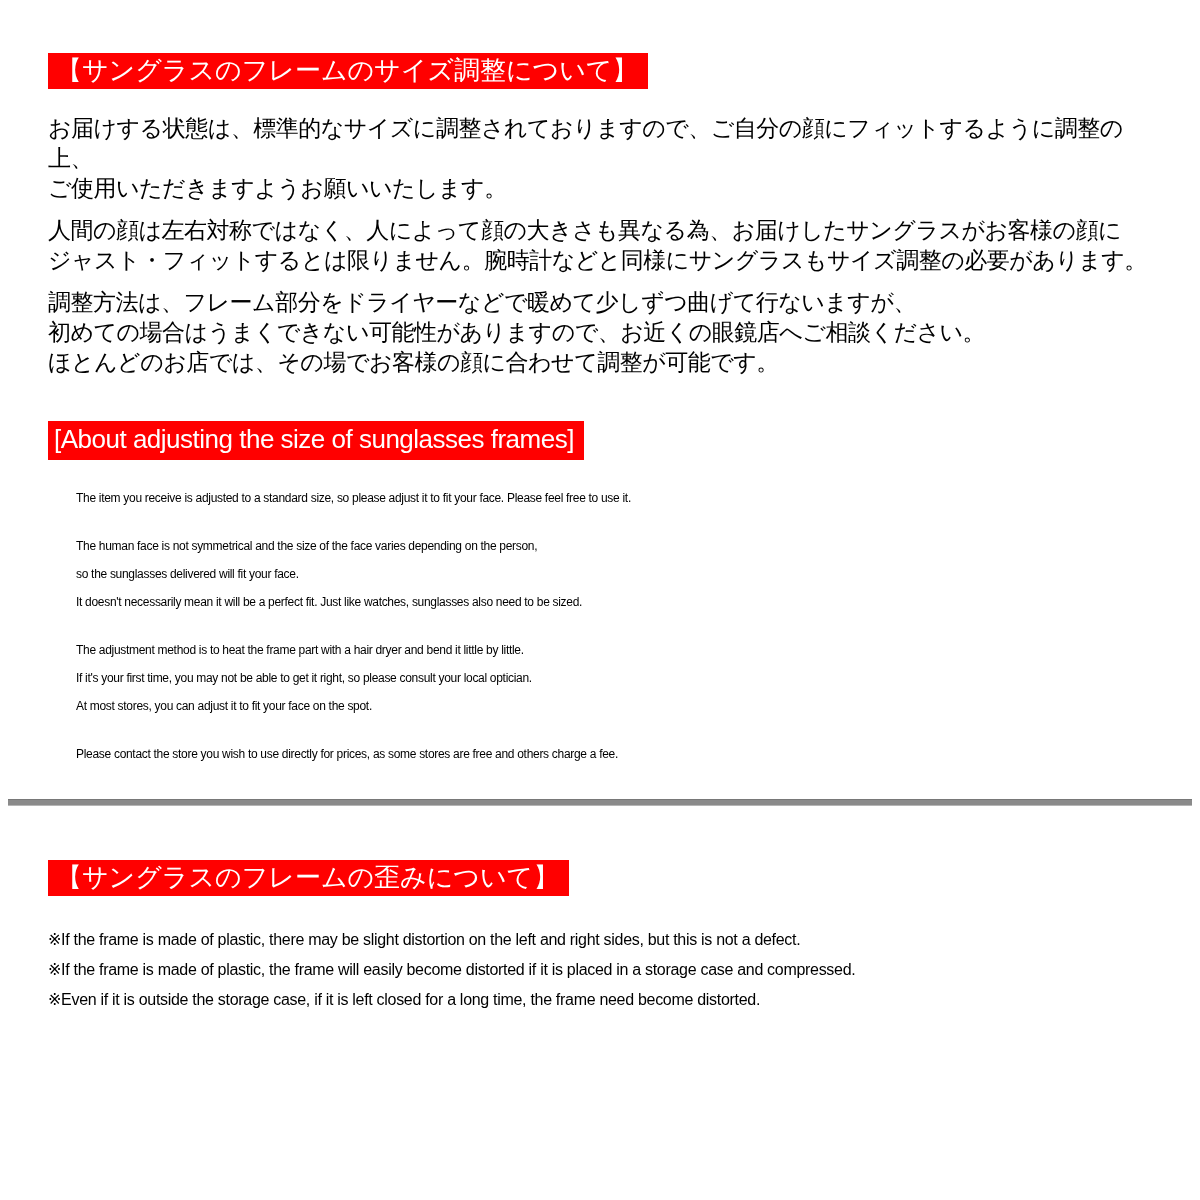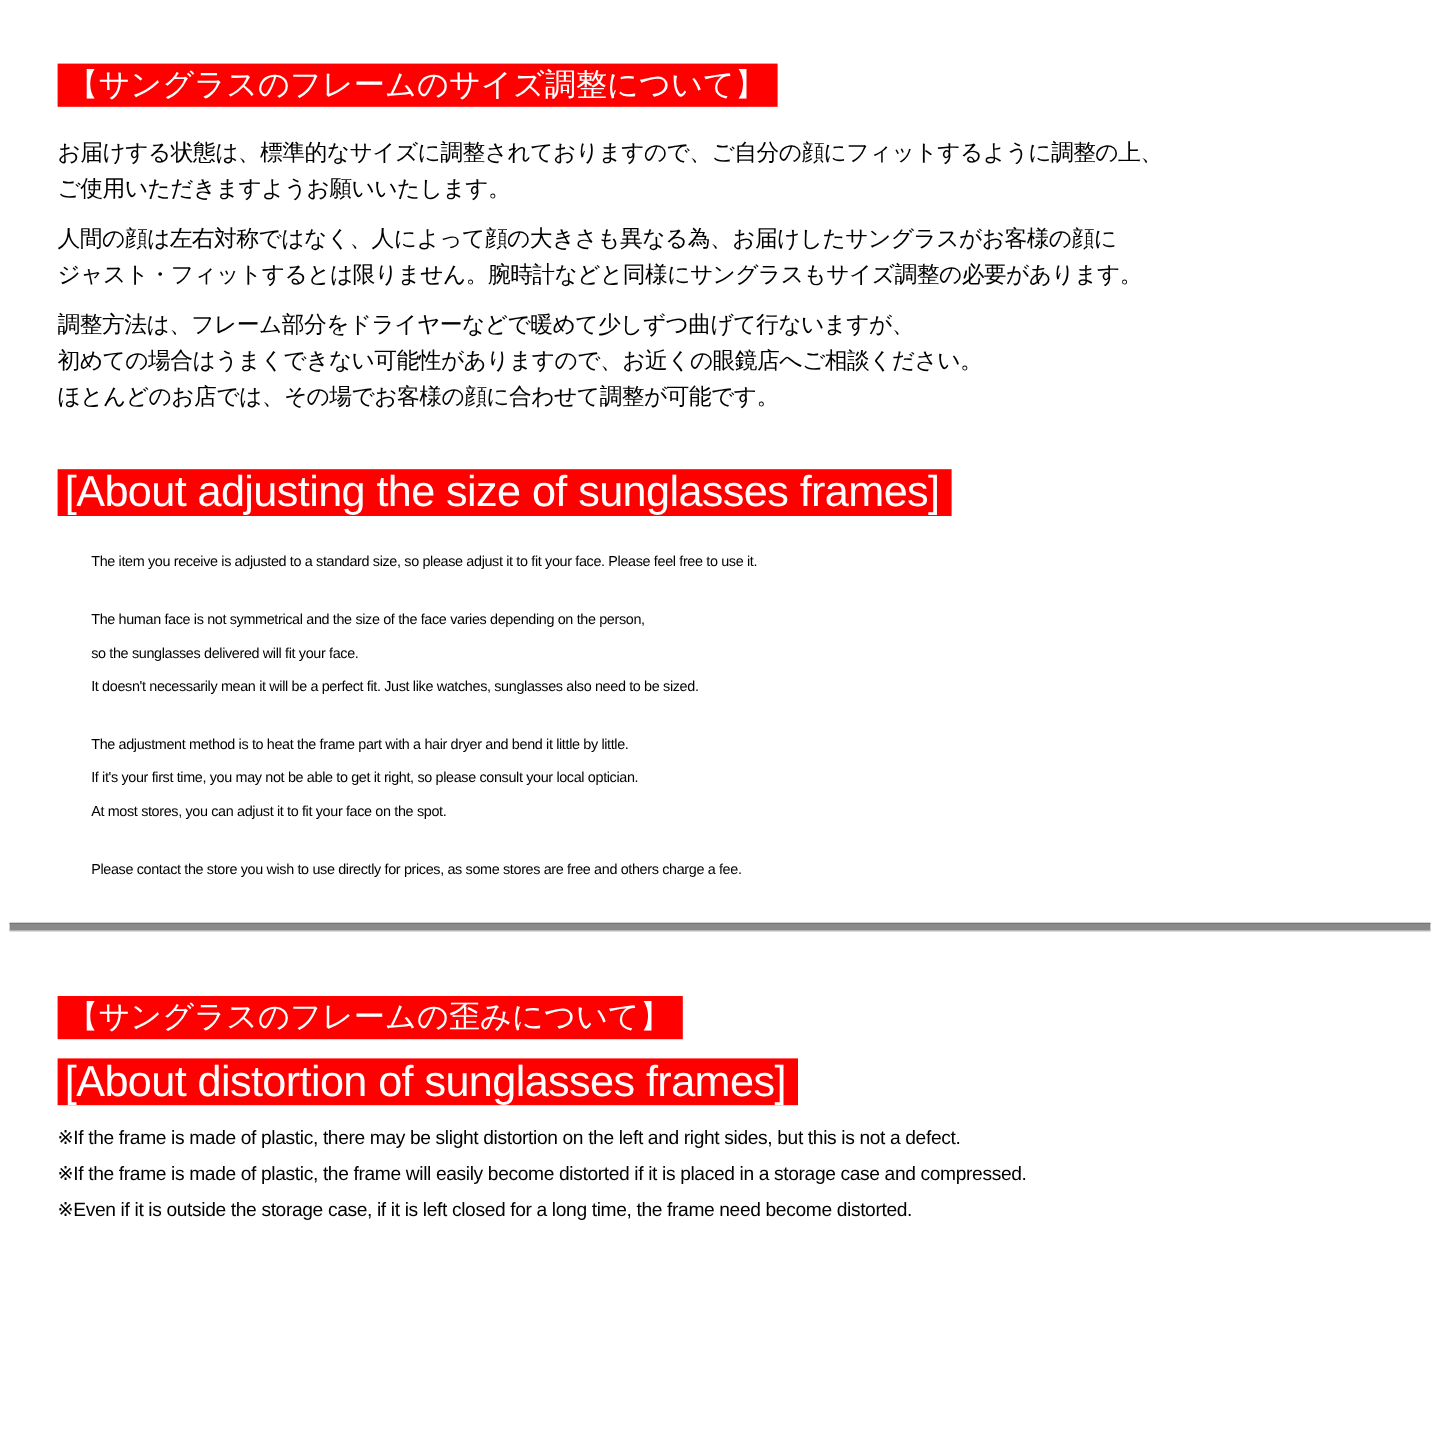--- a/index.html
+++ b/index.html
@@ -27,31 +27,31 @@
     margin: 0;
     font-weight: normal;
   }
   .banner.jp {
     font-size: 26px;
     line-height: 34px;
     padding: 0 10px 2px 8px;
     letter-spacing: 0px;
   }
   .banner.en {
-    font-size: 36px;
+    font-size: 26px;
     line-height: 37px;
     padding: 0 10px 2px 6px;
     letter-spacing: -0.5px;
   }
   .para {
     white-space: pre-line;
     margin: 0;
   }
   .para.jp {
-    font-size: 19px;
+    font-size: 23px;
     line-height: 30px;
     letter-spacing: -0.5px;
     margin-bottom: 12px;
   }
   .para.en {
     font-size: 12px;
     line-height: 28px;
     letter-spacing: -0.3px;
     margin-bottom: 20px;
     margin-left: 28px;
@@ -59,21 +59,21 @@
   .banner-row { line-height: 0; }
   #banner-size-jp-row { margin-bottom: 24px; }
   #banner-size-en-row { margin-top: 44px; margin-bottom: 24px; }
   .divider {
     height: 5px;
     background: #8a8a8a;
     border-top: 1px solid #787878;
     border-bottom: 1px solid #b5b5b5;
     margin: 31px -40px 0 -40px;
   }
-  #banner-dist-jp-row { margin-top: 54px; margin-bottom: 16px; }
+  #banner-dist-jp-row { margin-top: 54px; margin-bottom: 29px; }
   #banner-dist-en-row { margin-top: 15px; margin-bottom: 13px; }
   .notes.jp {
     font-size: 21px;
     line-height: 29px;
     letter-spacing: -0.5px;
     margin: 0;
   }
   .notes.en {
     font-size: 16px;
     line-height: 30px;
@@ -116,23 +116,20 @@
 
   <div class="divider"></div>
 
   <section>
     <div class="banner-row" id="banner-dist-jp-row">
       <h2 class="banner jp">【サングラスのフレームの歪みについて】</h2>
     </div>
   </section>
 
   <section>
-    <div class="banner-row" id="banner-dist-en-row">
-      <h2 class="banner en">[About distortion of sunglasses frames]</h2>
-    </div>
     <div class="notes en">
       <div class="note-line">※If the frame is made of plastic, there may be slight distortion on the left and right sides, but this is not a defect.</div>
       <div class="note-line">※If the frame is made of plastic, the frame will easily become distorted if it is placed in a storage case and compressed.</div>
       <div class="note-line">※Even if it is outside the storage case, if it is left closed for a long time, the frame need become distorted.</div>
     </div>
   </section>
 
 </div>
 
 </body></html>

